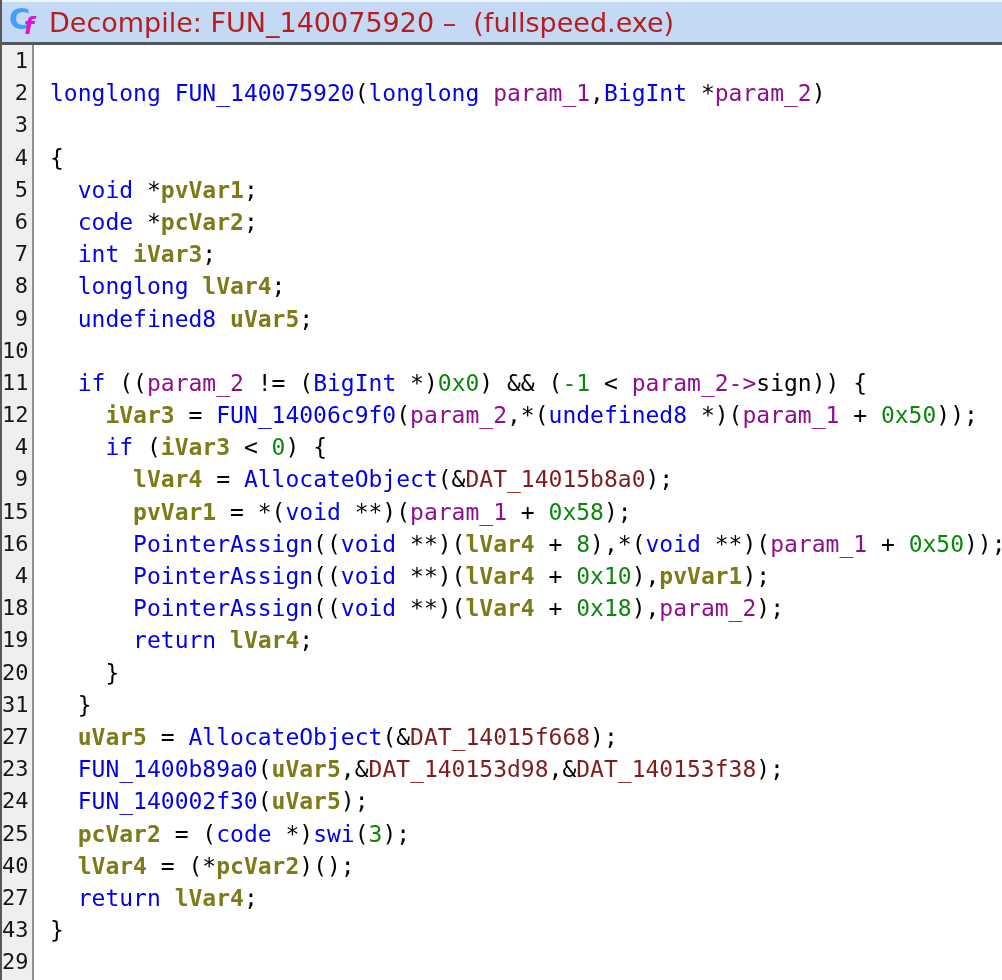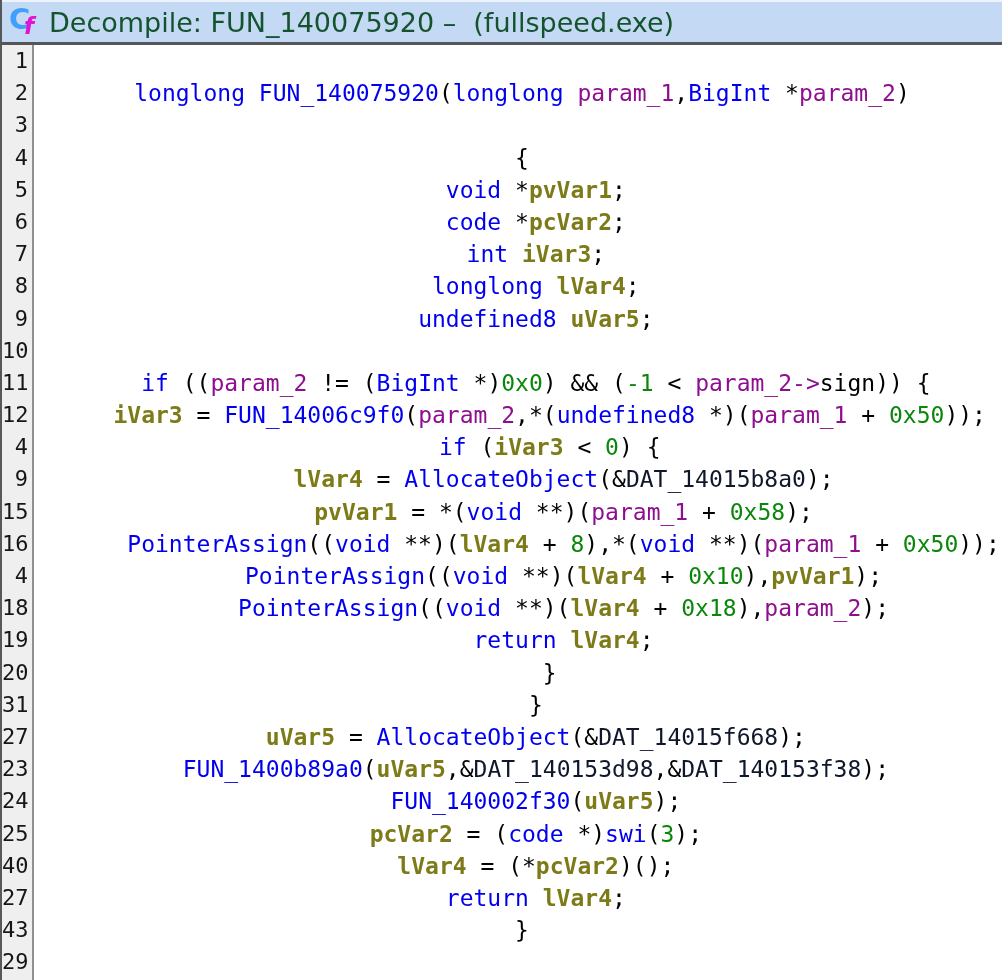--- a/index.html
+++ b/index.html
@@ -12,41 +12,41 @@
     box-sizing:border-box;height:45px;background:#c3d9f4;
     border-top:2px solid #edf3fb;border-bottom:3px solid #54565a;
     display:flex;align-items:center;padding-left:7px;
   }
   .app-icon{position:relative;width:34px;height:36px;flex:0 0 auto;
     font-family:"DejaVu Sans","Liberation Sans",sans-serif;}
   .app-icon .c{position:absolute;left:0;top:-2px;font-size:29px;font-weight:bold;color:#42a0fc;}
   .app-icon .f{position:absolute;left:15px;top:9px;font-size:23px;font-weight:bold;font-style:italic;color:#e313d3;}
   .title-text{
     font-family:"DejaVu Sans","Liberation Sans",sans-serif;
-    font-size:27px;color:#14532d;white-space:pre;margin-left:6px;
+    font-size:27px;color:#b91c1c;white-space:pre;margin-left:6px;
   }
   .editor{display:flex;height:935px;background:#ffffff;}
   .gutter{
     box-sizing:border-box;width:32px;background:#efefef;
     border-right:2px solid #8f8f8f;flex:0 0 auto;
     font-size:22px;line-height:32.2px;color:#161616;text-align:right;
     padding-right:4px;
   }
   .gutter .ln{height:32.2px;}
   .code{
-    flex:1 1 auto;padding-left:8px;font-size:23px;line-height:32.2px;
-    white-space:pre;color:#000000;overflow:hidden;text-align:center;
+    flex:1 1 auto;padding-left:16px;font-size:23px;line-height:32.2px;
+    white-space:pre;color:#000000;overflow:hidden;
   }
   .code .code-line{height:32.2px;}
   .tok-k{color:#0000ee;}  
   .tok-f{color:#0000ee;}  
   .tok-v{color:#7c7b18;font-weight:bold;}  
   .tok-p{color:#8f0e8f;}  
   .tok-c{color:#0a870a;}  
-  .tok-g{color:#0f172a;}  
+  .tok-g{color:#7f1d1d;}  
   .tok-t{color:#000000;}  
 </style>
 </head>
 <body>
 
 <div class="window">
   <div class="titlebar">
     <span class="app-icon">
       <span class="c">C</span>
       <span class="f">f</span>

